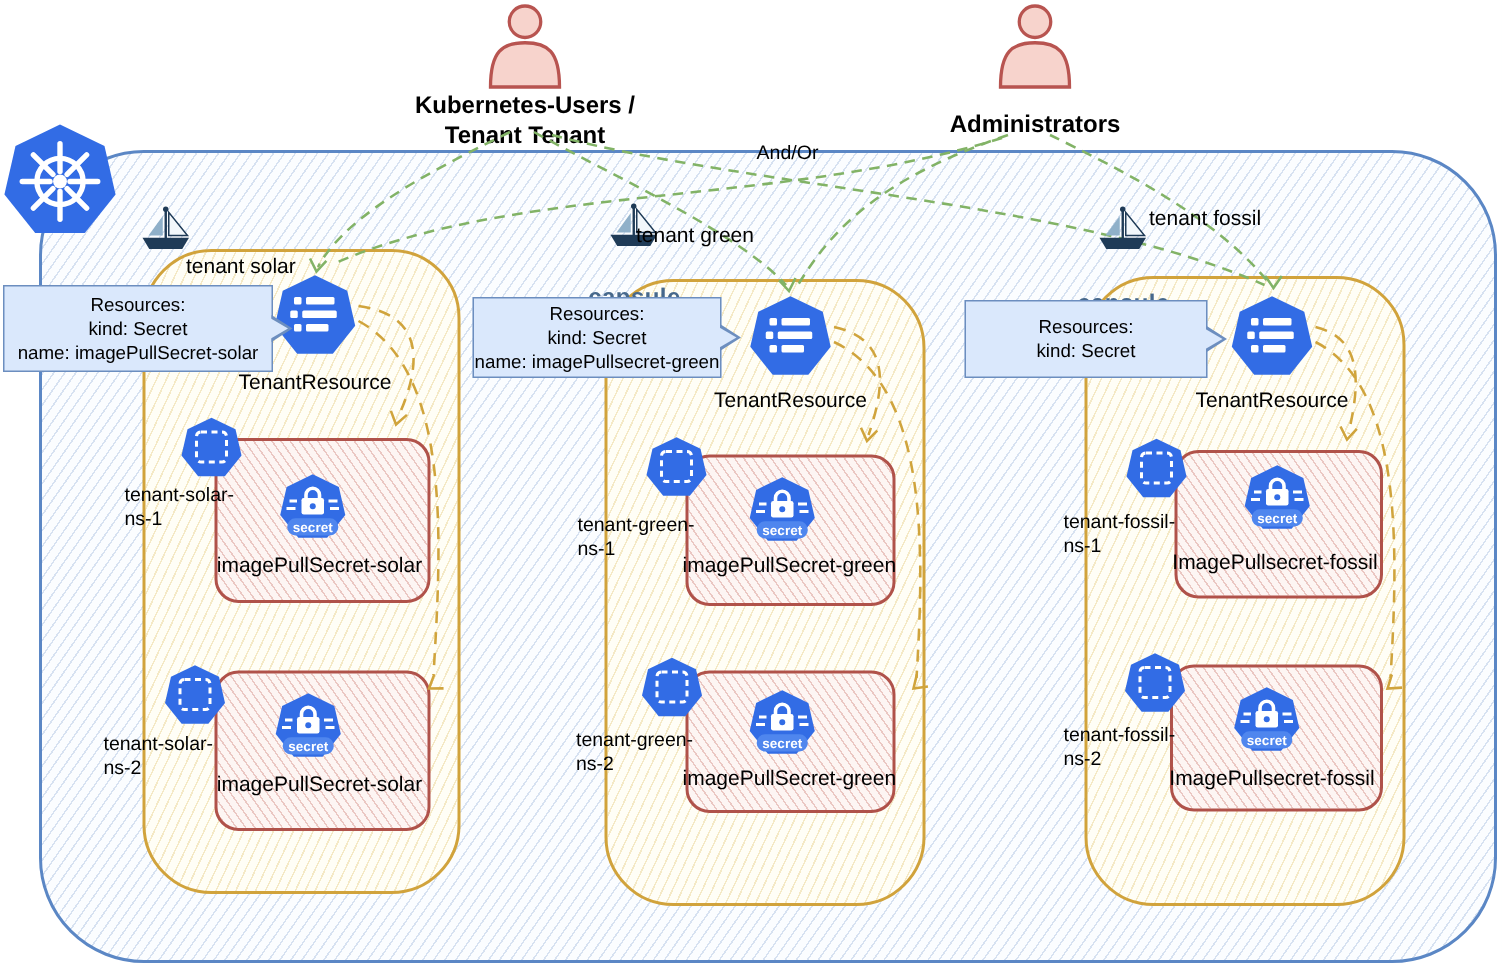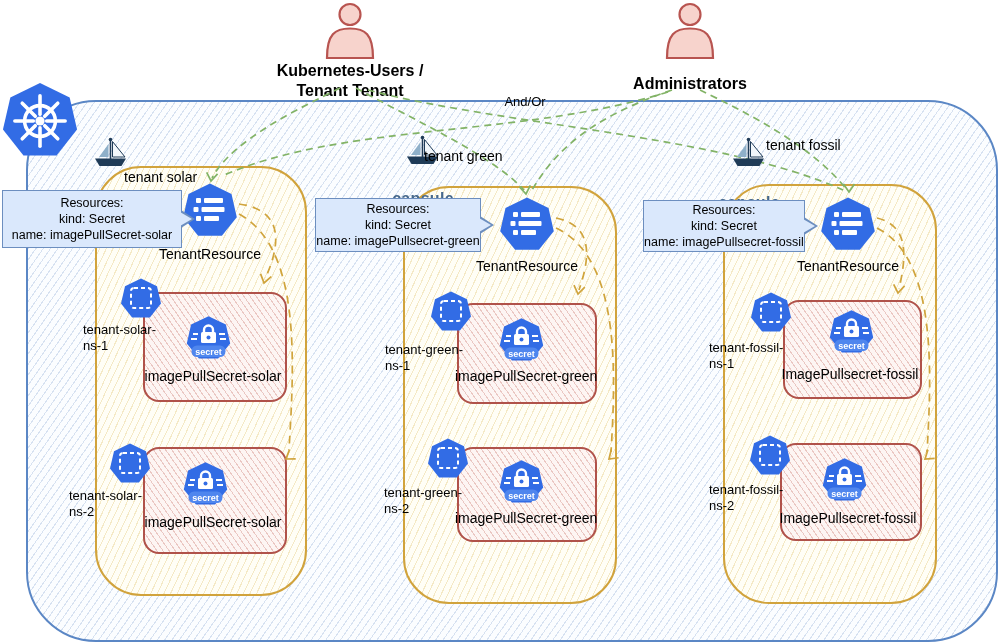--- a/index.html
+++ b/index.html
@@ -249,21 +249,20 @@
       <path d="M22.5,4.5 L22.5,20 L35,20 Z" fill="#f2f7fb" stroke="#1f3b57" stroke-width="1"></path>
       <path d="M5,21.5 L36,21.5 L31.5,29 L9.5,29 Z" fill="#1f3b57"></path>
       <circle cx="20.5" cy="2.5" r="1.8" fill="#1f3b57"></circle>
     </svg>
     <div class="abs capsule-word z6" style="left:718px;top:165px;width:62px;text-align:center;">capsule</div>
     <div class="abs tenant-name z6" style="left:766px;top:137px;">tenant fossil</div>
 
     <div class="abs callout" style="left:643px;top:200px;width:160px;height:50px;">
       <div>Resources:</div>
       <div>kind: Secret</div>
-      <div>name: imagePullsecret-fossil</div>
     </div>
 
     <svg class="abs z6" style="left:820px;top:197px;" width="56" height="56" viewBox="0 0 56 56">
       <polygon points="28,0.5 49.5,10.9 54.8,34.2 39.9,52.8 16.1,52.8 1.2,34.2 6.5,10.9" fill="#326ce5"></polygon>
       <g fill="#fff">
         <rect x="14" y="15" width="5" height="5" rx="1"></rect>
           <rect x="22" y="15" width="19" height="5" rx="1"></rect>
         <rect x="11.5" y="24" width="5" height="5" rx="1"></rect>
           <rect x="19.5" y="24" width="23" height="5" rx="1"></rect>
         <rect x="14" y="33" width="5" height="5" rx="1"></rect>

